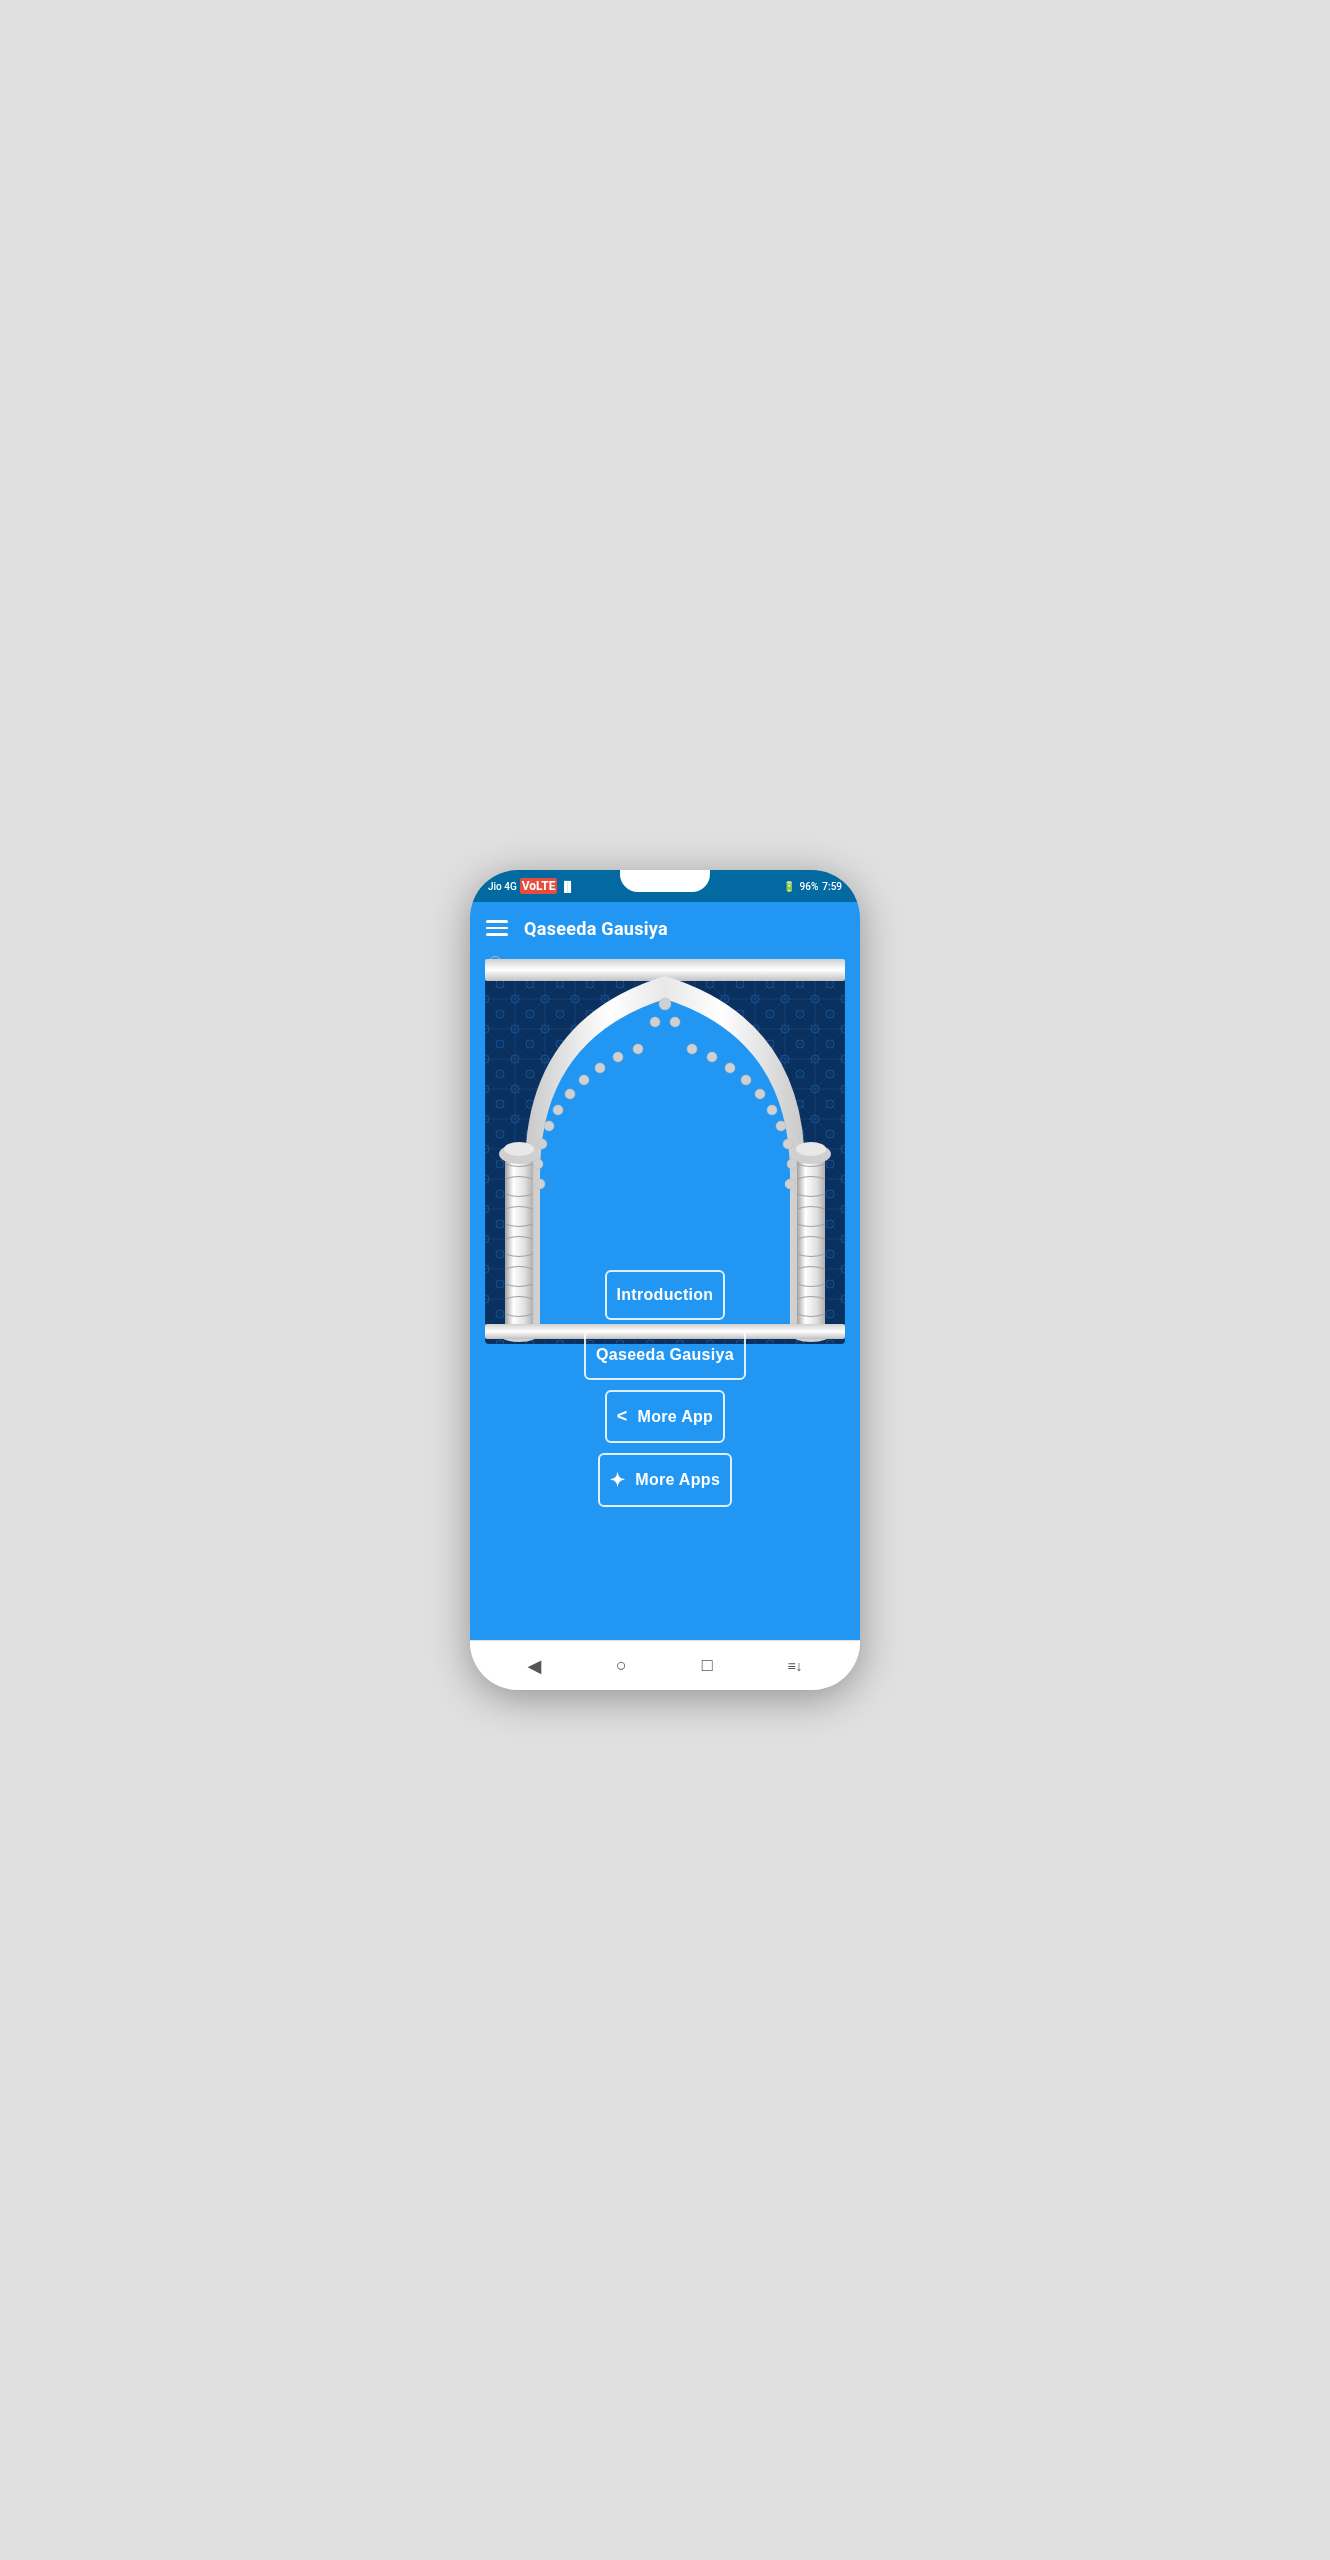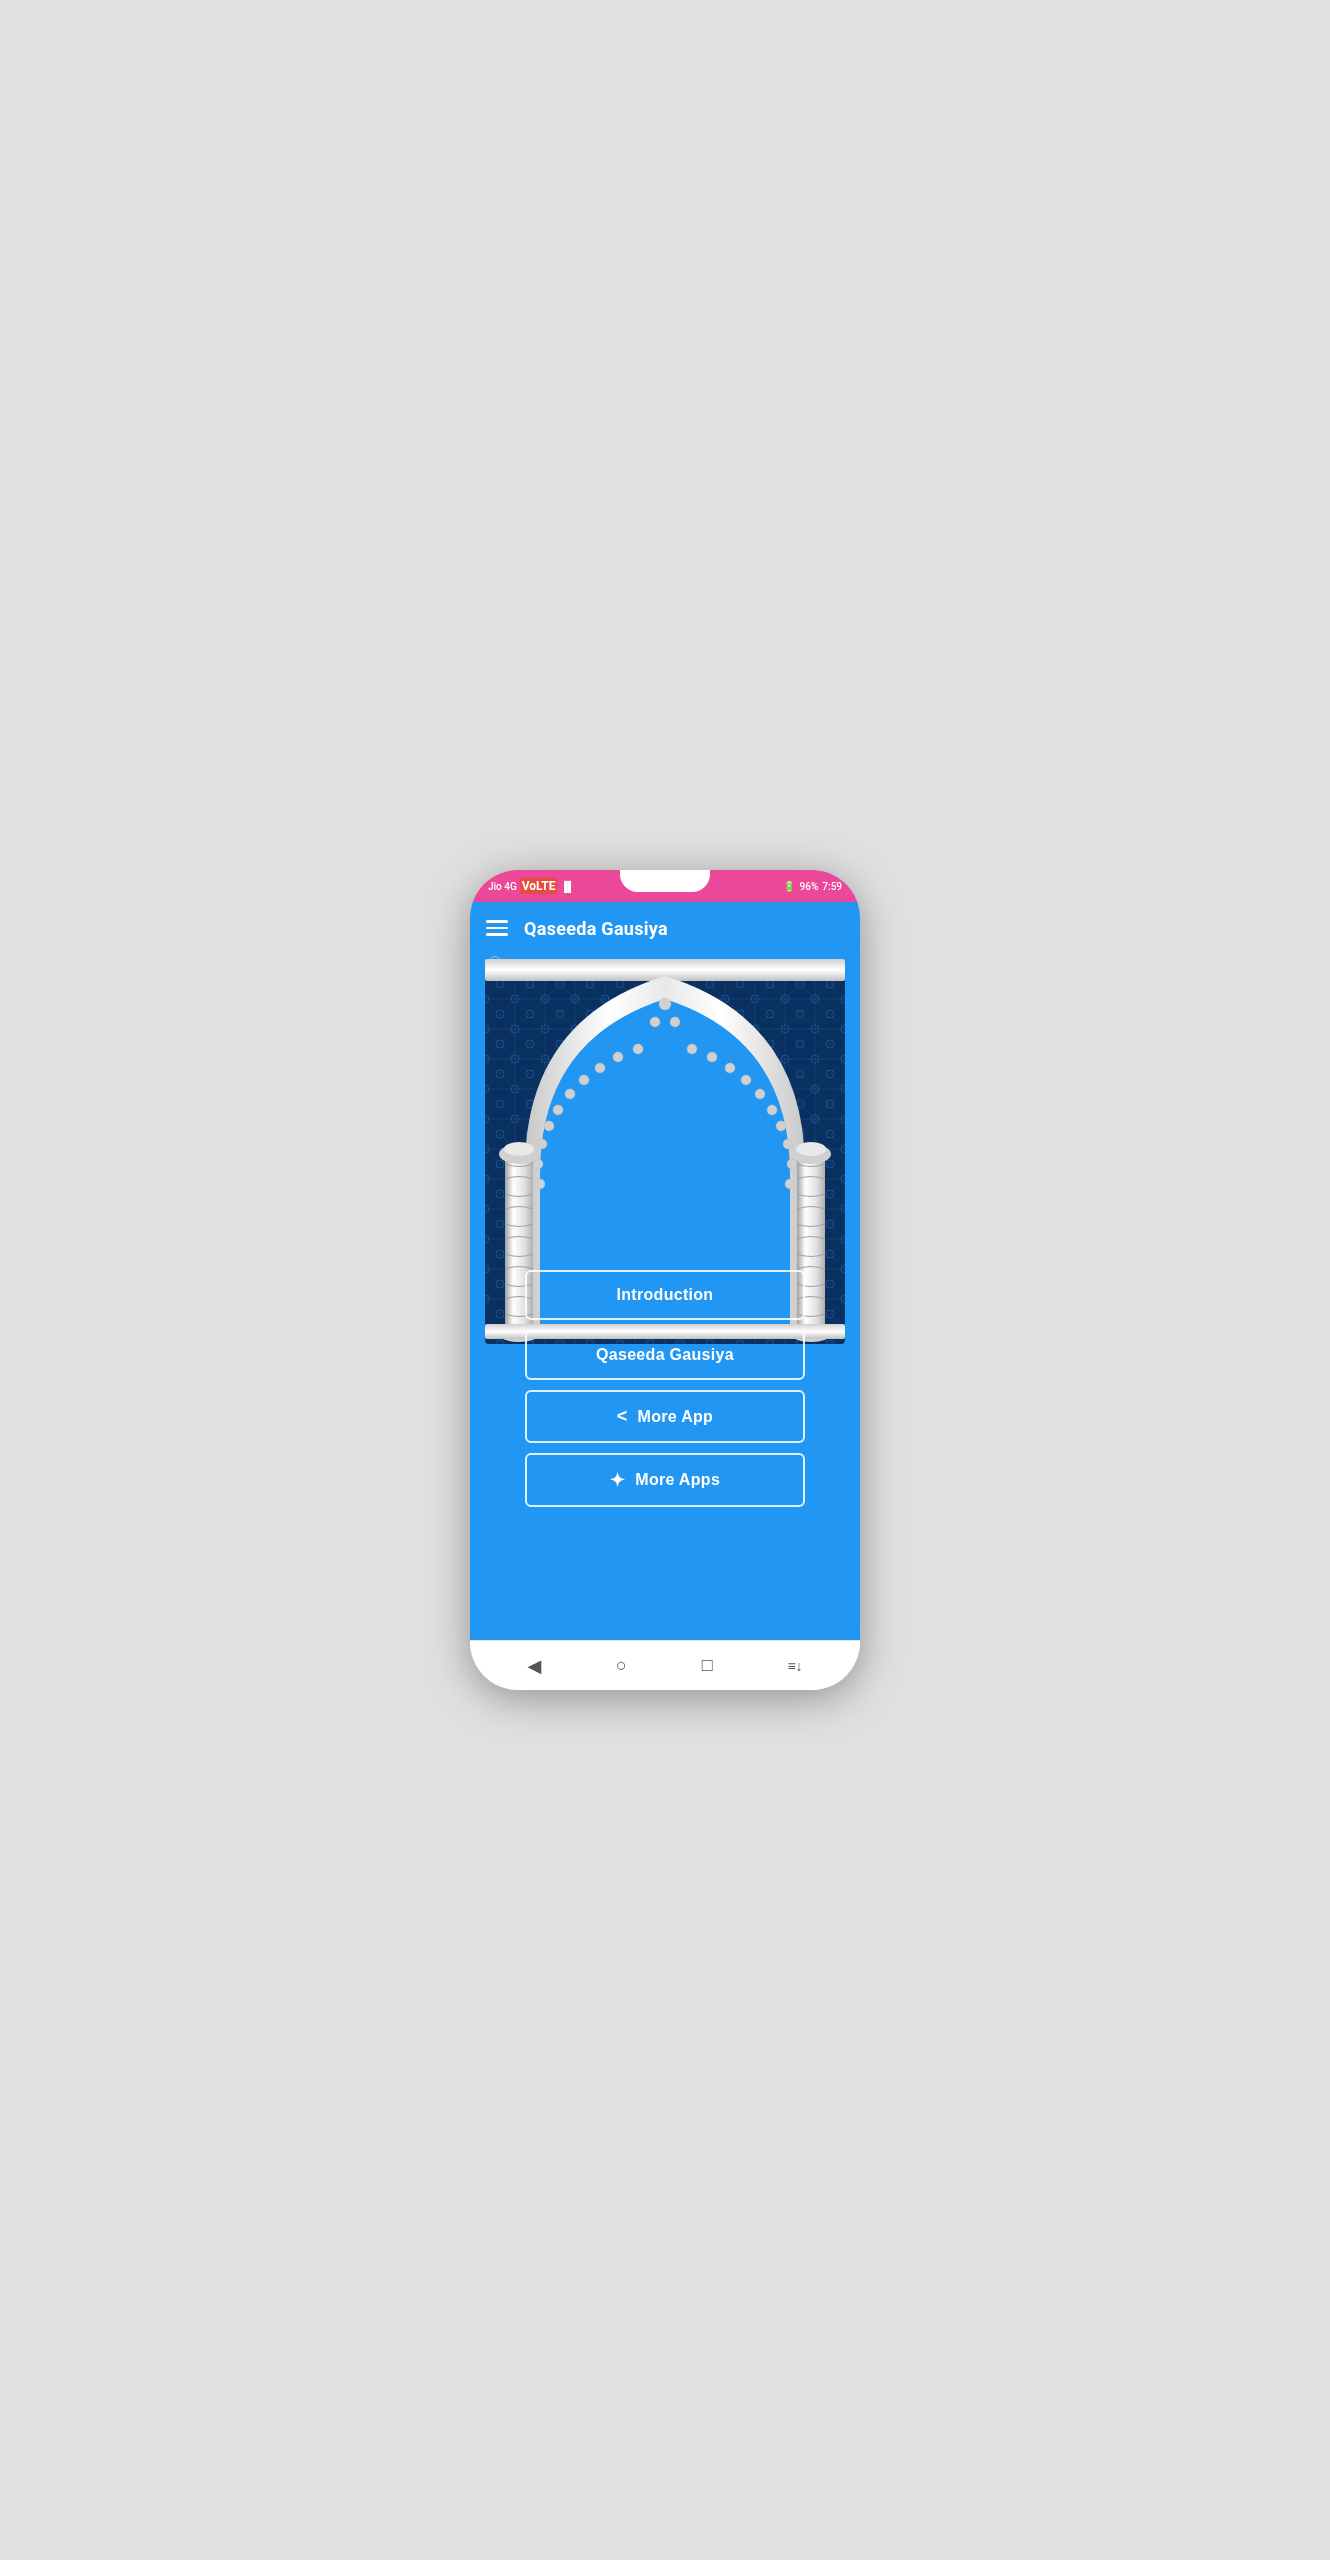--- a/index.html
+++ b/index.html
@@ -33,21 +33,21 @@
       transform: translateX(-50%);
       width: 90px;
       height: 22px;
       background: #fff;
       border-radius: 0 0 18px 18px;
       z-index: 20;
     }
 
     
     .status-bar {
-      background: #ec4899;
+      background: #0369a1;
       height: 32px;
       display: flex;
       align-items: center;
       justify-content: space-between;
       padding: 0 18px 0 18px;
       flex-shrink: 0;
       position: relative;
       z-index: 10;
     }
 
@@ -125,20 +125,21 @@
     }
 
     
     .buttons-area {
       display: flex;
       flex-direction: column;
       gap: 10px;
       padding: 16px 55px;
       width: 100%;
       margin-top: 0px;
+      align-items: center;
     }
 
     .menu-btn {
       background: transparent;
       border: 2.5px solid rgba(255,255,255,0.85);
       border-radius: 6px;
       color: #fff;
       font-size: 16px;
       font-weight: bold;
       padding: 14px 10px;

